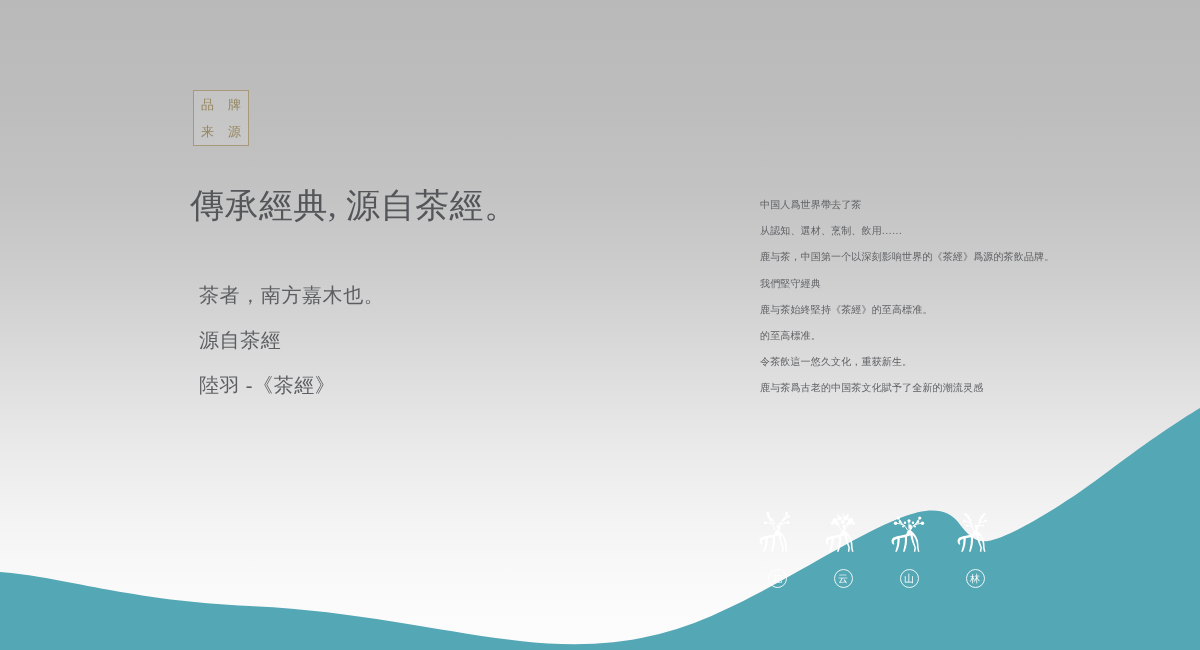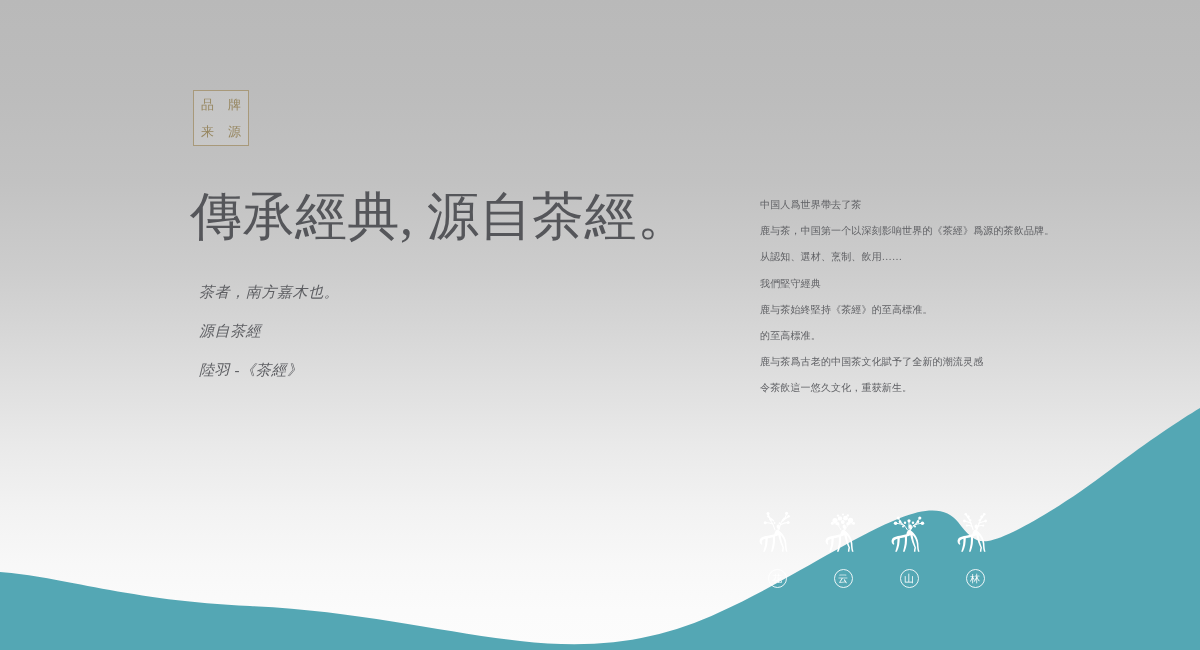--- a/index.html
+++ b/index.html
@@ -57,42 +57,41 @@
     line-height: 1;
     color: #96865f;
     font-family: "DejaVu Sans", "Liberation Sans", sans-serif;
   }
 
   
   .headline {
     position: absolute;
     left: 190px;
     top: 186px;
-    font-size: 52px;
+    font-size: 34px;
     line-height: 1.18;
     letter-spacing: 0.5px;
     color: #55565a;
     white-space: nowrap;
   }
 
   
   .quote {
     position: absolute;
     left: 199px;
     top: 283px;
     width: 430px;
   }
   .quote p {
     margin: 0 0 20px 0;
-    font-size: 15px;
+    font-size: 20px;
     line-height: 1.25;
     color: #5d5e62;
     letter-spacing: 0.6px;
     white-space: nowrap;
-    font-style: italic;
   }
   .quote p.attrib {
     margin-bottom: 16px;
     margin-top: 5px;
   }
 
   
   .copy {
     position: absolute;
     left: 760px;
@@ -171,27 +170,27 @@
   <div class="headline">傳承經典, 源自茶經。</div>
 
   <div class="quote">
     <p>茶者，南方嘉木也。</p>
     <p>源自茶經</p>
     <p class="attrib">陸羽 -《茶經》</p>
   </div>
 
   <div class="copy">
     <p>中国人爲世界帶去了茶</p>
+    <p>从認知、選材、烹制、飲用……</p>
     <p>鹿与茶，中国第一个以深刻影响世界的《茶經》爲源的茶飲品牌。</p>
-    <p>从認知、選材、烹制、飲用……</p>
     <p>我們堅守經典</p>
     <p>鹿与茶始終堅持《茶經》的至高標准。</p>
     <p>的至高標准。</p>
+    <p>令茶飲這一悠久文化，重获新生。</p>
     <p>鹿与茶爲古老的中国茶文化賦予了全新的潮流灵感</p>
-    <p>令茶飲這一悠久文化，重获新生。</p>
   </div>
 
   <div class="deer-row">
 
     <div class="deer-item">
       <svg class="glyph" width="44" height="50" viewBox="0 0 44 50">
         <g fill="#ffffff" stroke="#ffffff">
 
           <g stroke-width="1.1" fill="none" stroke-linecap="round">
             <path d="M20,20 C19,15 17,12 14.5,9"></path>

